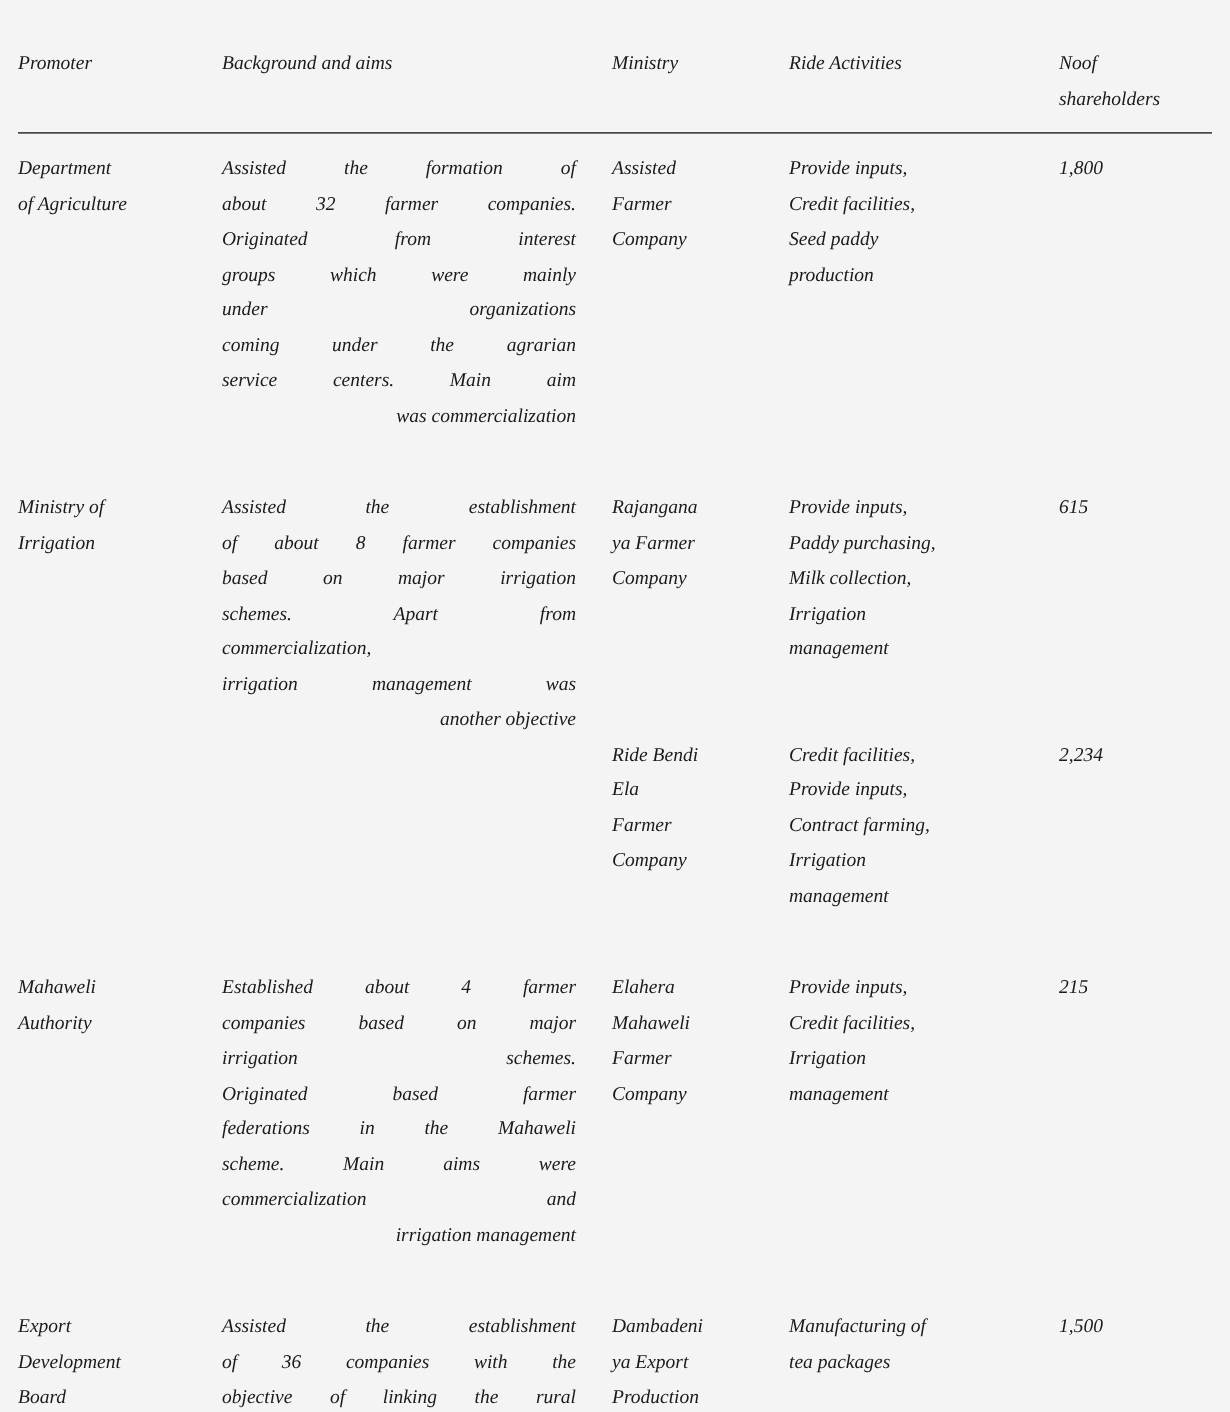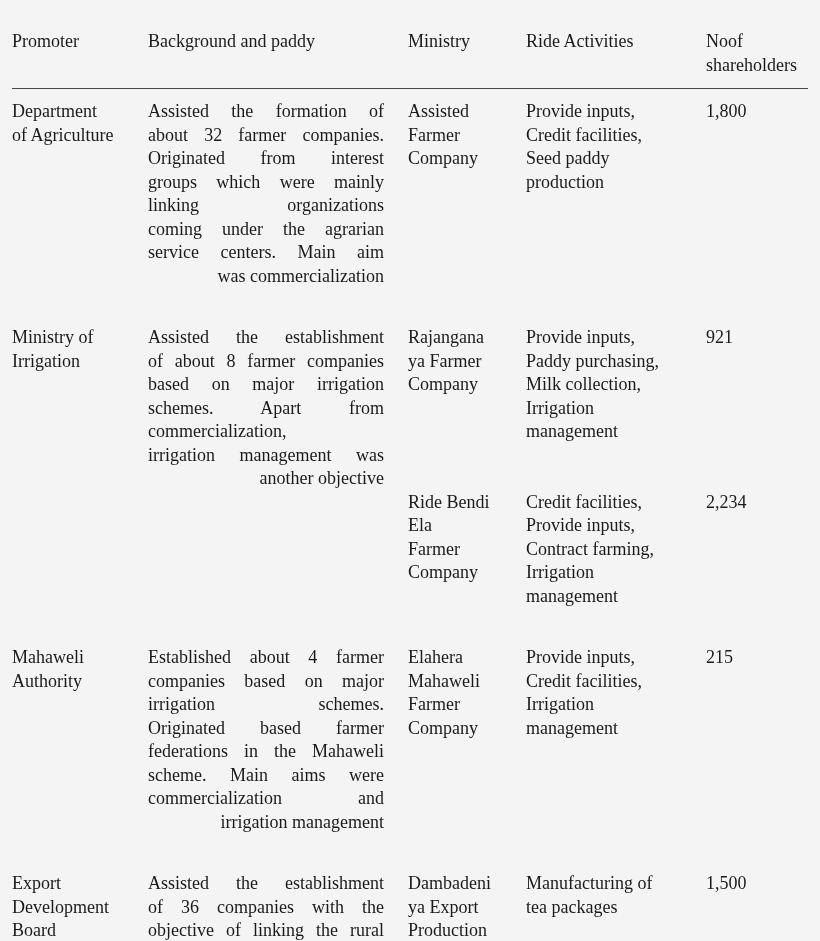--- a/index.html
+++ b/index.html
@@ -21,22 +21,23 @@
     height: 941px;
     box-sizing: border-box;
     padding: 0;
   }
 
   table.promoter-table {
     width: 796px;
     margin-left: 12px;
     border-collapse: collapse;
     table-layout: fixed;
-    font-size: 18px;
+    font-size: 13px;
     line-height: 23.5px;
+    font-style: italic;
   }
 
   
   col.c-promoter      { width: 136px; }
   col.c-background    { width: 260px; }
   col.c-examples      { width: 118px; }
   col.c-activities    { width: 180px; }
   col.c-shareholders  { width: 102px; }
 
   thead th {
@@ -110,41 +111,41 @@
     <colgroup>
       <col class="c-promoter">
       <col class="c-background">
       <col class="c-examples">
       <col class="c-activities">
       <col class="c-shareholders">
     </colgroup>
     <thead>
       <tr class="header-row">
         <th>Promoter</th>
-        <th>Background and paddy</th>
+        <th>Background and aims</th>
         <th>Ministry</th>
         <th>Ride Activities</th>
         <th>
           <span class="justify-head"><span>No</span><span>of</span></span>
           <span class="justify-head-second">shareholders</span>
         </th>
       </tr>
     </thead>
     <tbody id="table-body">
         <tr class="group-first">
           <td class="col-promoter">
             <span class="cell-line">Department</span>
             <span class="cell-line">of Agriculture</span>
           </td>
           <td class="col-background">
             <span class="para-line">Assisted the formation of</span>
             <span class="para-line">about 32 farmer companies.</span>
             <span class="para-line">Originated from interest</span>
             <span class="para-line">groups which were mainly</span>
-            <span class="para-line">linking organizations</span>
+            <span class="para-line">under organizations</span>
             <span class="para-line">coming under the agrarian</span>
             <span class="para-line">service centers.  Main aim</span>
             <span class="para-line-last">was commercialization</span>
           </td>
           <td class="col-examples">
             <span class="cell-line">Assisted</span>
             <span class="cell-line">Farmer</span>
             <span class="cell-line">Company</span>
           </td>
           <td class="col-activities">
@@ -177,21 +178,21 @@
             <span class="cell-line">Company</span>
           </td>
           <td class="col-activities">
             <span class="cell-line">Provide inputs,</span>
             <span class="cell-line">Paddy purchasing,</span>
             <span class="cell-line">Milk collection,</span>
             <span class="cell-line">Irrigation</span>
             <span class="cell-line">management</span>
           </td>
           <td class="col-shareholders">
-            <span class="num">921</span>
+            <span class="num">615</span>
           </td>
         </tr>
         <tr class="sub-row">
           <td class="col-promoter"></td>
           <td class="col-background"></td>
           <td class="col-examples">
             <span class="cell-line">Ride  Bendi</span>
             <span class="cell-line">Ela</span>
             <span class="cell-line">Farmer</span>
             <span class="cell-line">Company</span>

